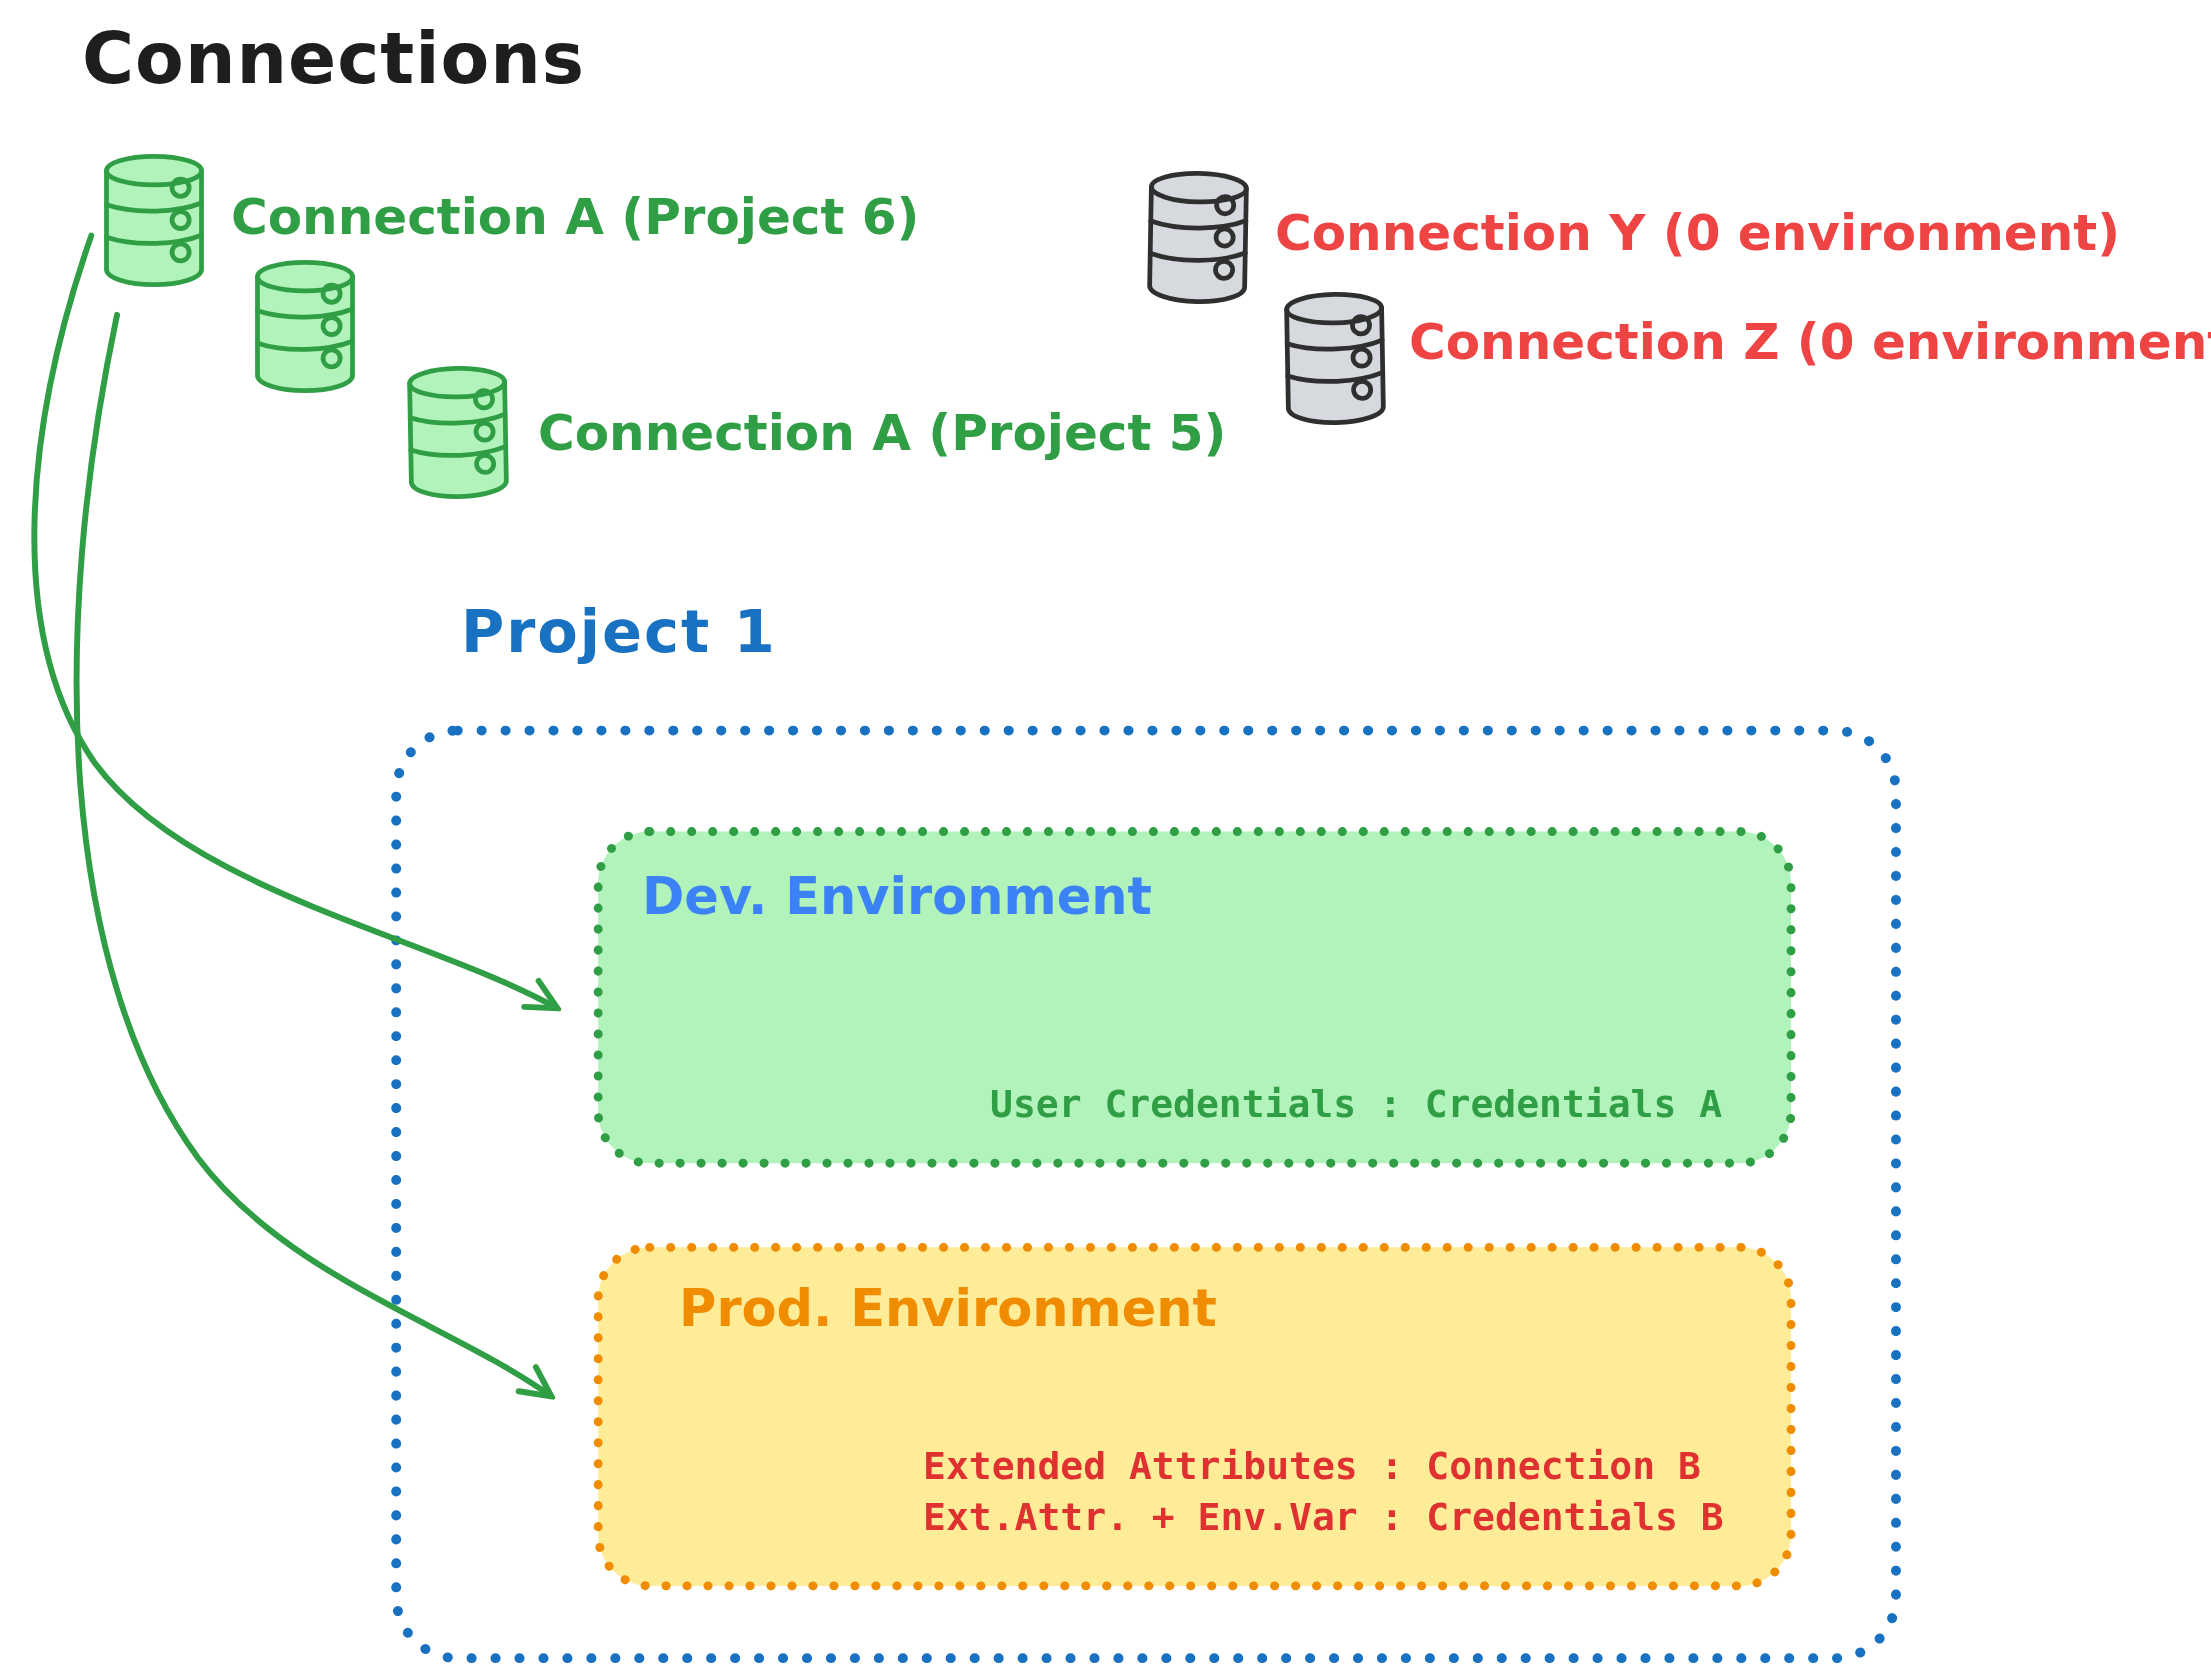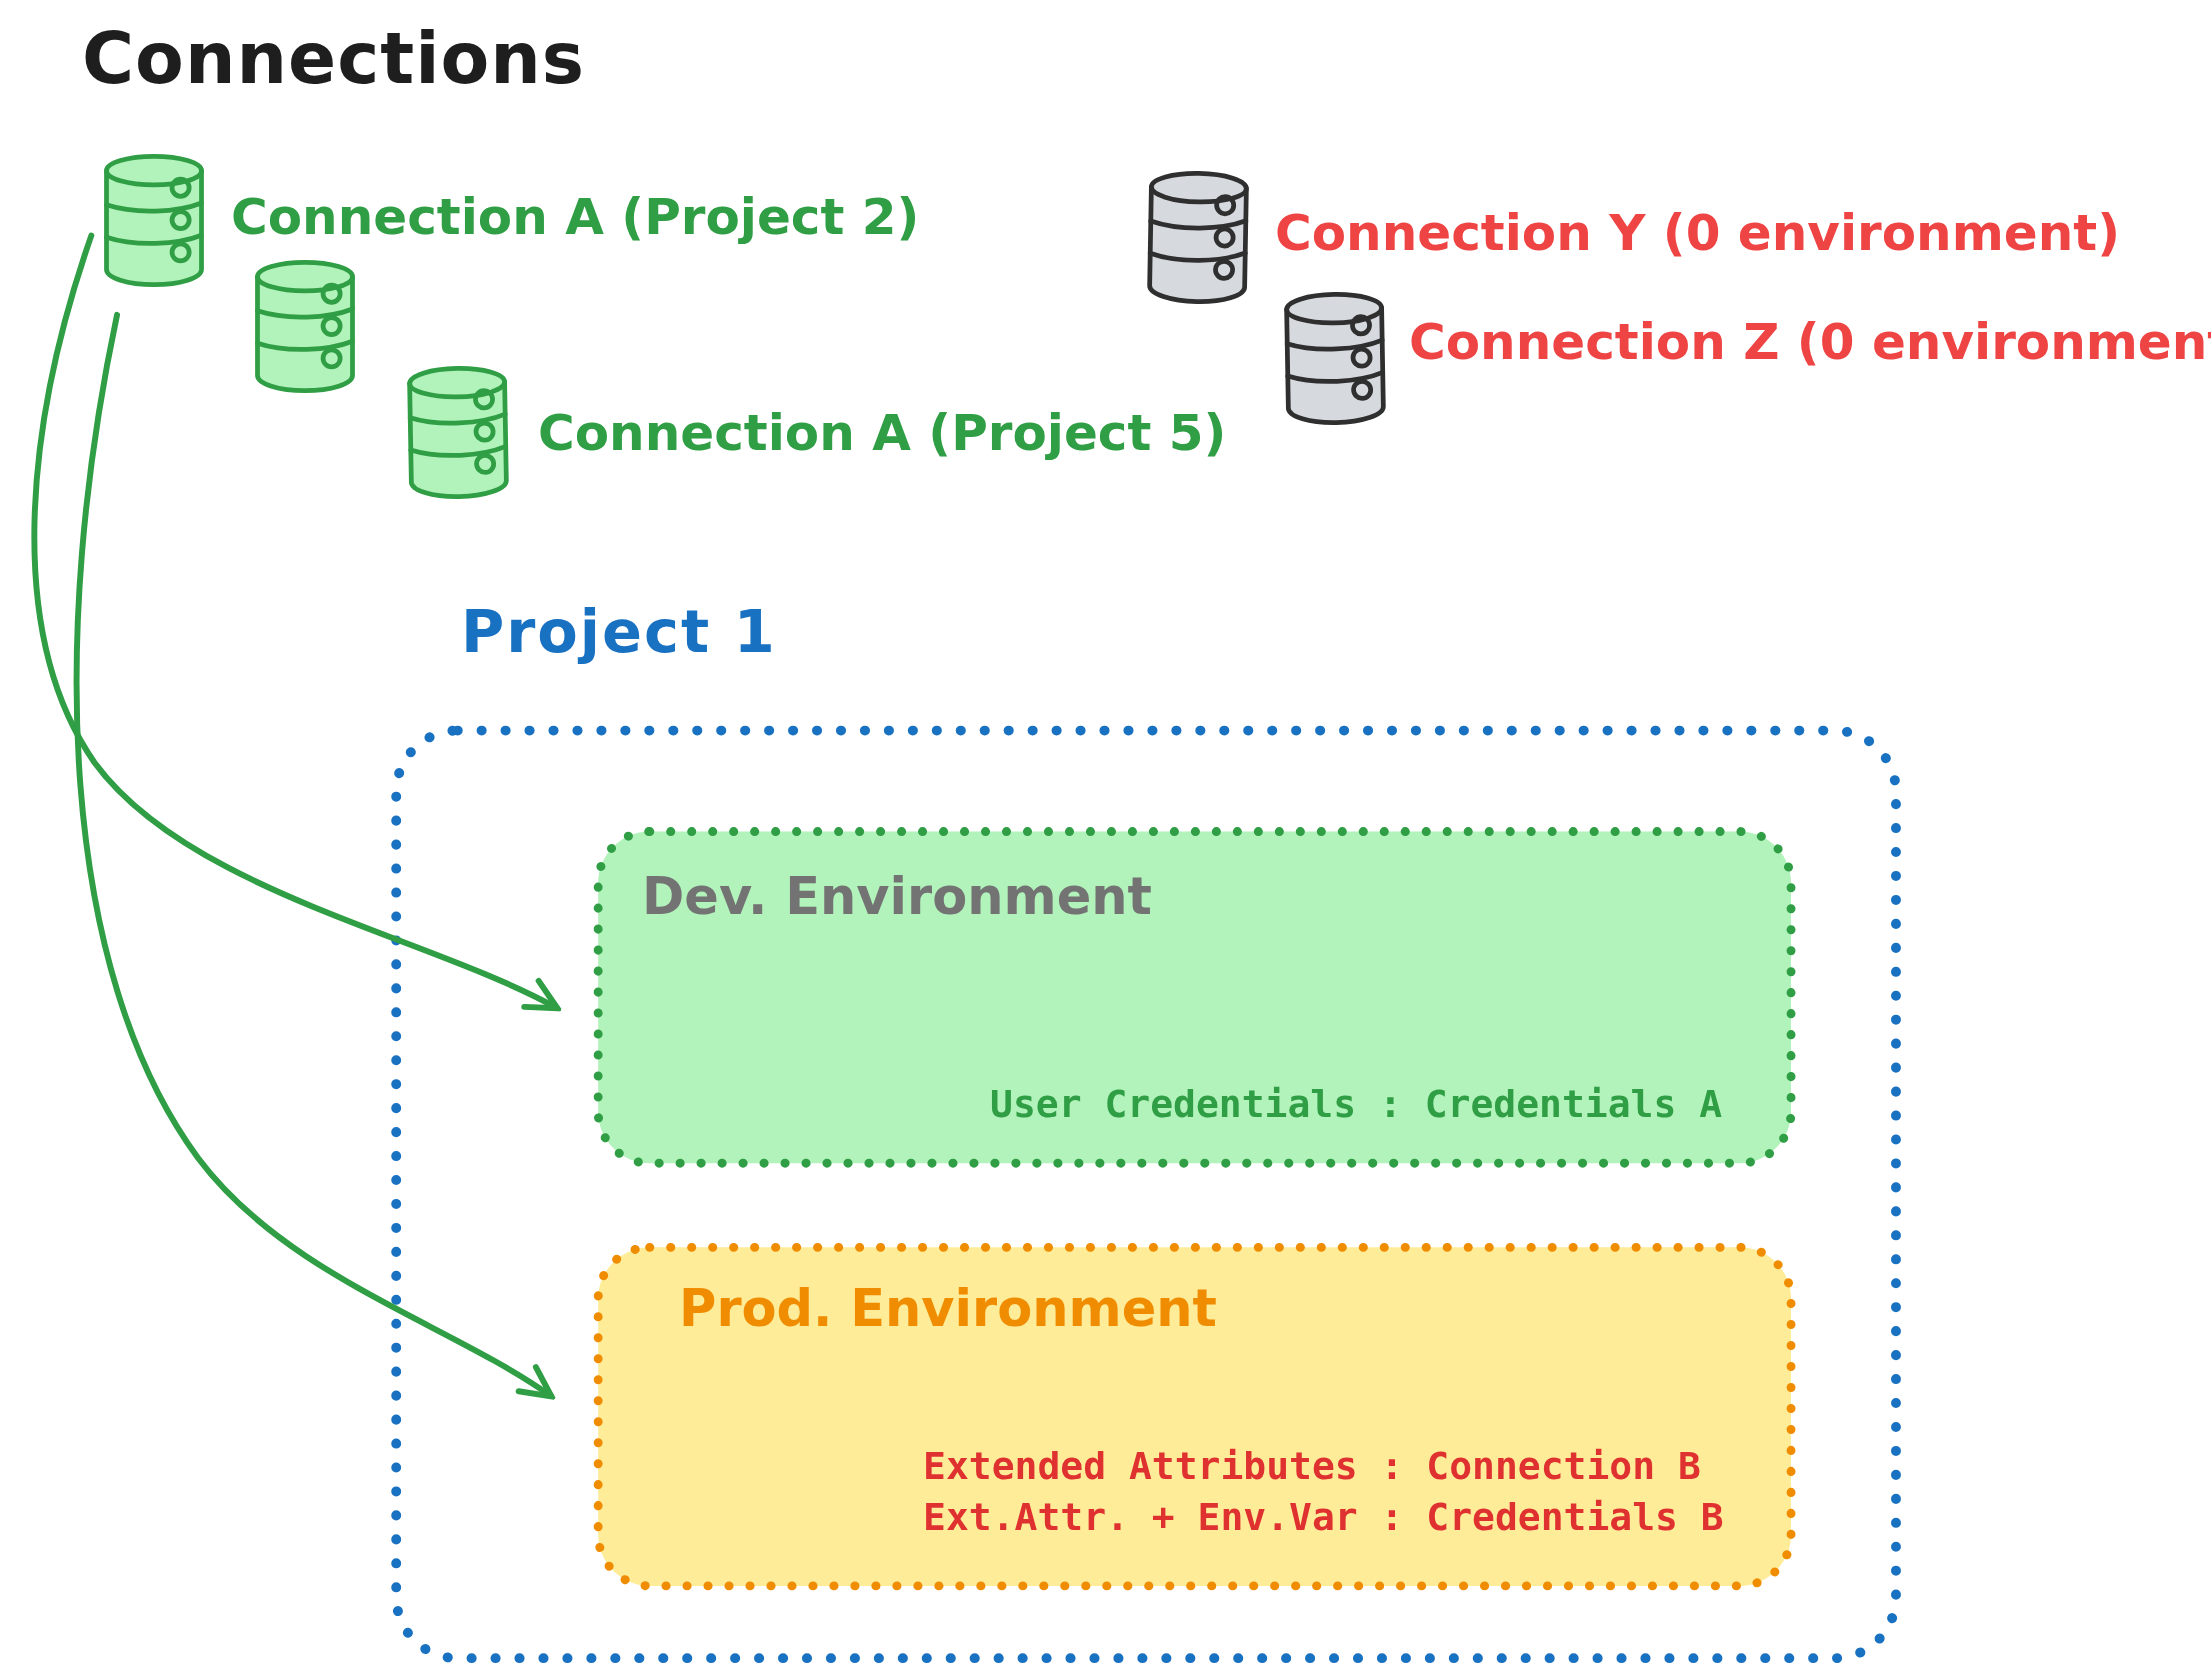--- a/index.html
+++ b/index.html
@@ -26,21 +26,21 @@
   .lbl-z{left:1409px;top:315px;}
 
   .db{width:114px;height:144px;}
   .db-1{left:97px;top:149px;}
   .db-2{left:248px;top:255px;}
   .db-3{left:401px;top:361px;transform:rotate(-1deg);}
   .db-y{left:1141px;top:166px;transform:rotate(1deg);}
   .db-z{left:1278px;top:287px;transform:rotate(-1deg);}
 
   .project-title{left:461px;top:600px;font-size:59px;color:#1971c2;letter-spacing:2px;}
-  .dev-title{left:642px;top:869px;font-size:51px;color:#737373;}
+  .dev-title{left:642px;top:869px;font-size:51px;color:#3b82f6;}
   .prod-title{left:655px;top:1281px;font-size:51px;color:#f08c00;margin-left:24px;}
 
   .cred-dev{left:990px;top:1079px;font-size:38px;color:#2f9e44;line-height:50px;}
   .cred-prod{left:923px;top:1441px;font-size:38px;color:#e03131;line-height:51px;}
 
   svg{display:block;}
 </style>
 </head>
 <body>
 
@@ -106,21 +106,21 @@
   <svg class="abs db db-z" viewBox="0 0 120 150">
     <path d="M 10 22 L 10 126 A 50 16 0 0 0 110 126 L 110 22" fill="#d6dade" stroke="#2f2f2f" stroke-width="5" stroke-linecap="round"></path>
     <ellipse cx="60" cy="22" rx="50" ry="15" fill="#d6dade" stroke="#2f2f2f" stroke-width="5"></ellipse>
     <path d="M 10 58 C 40 68 85 66 110 56" fill="none" stroke="#2f2f2f" stroke-width="5" stroke-linecap="round"></path>
     <path d="M 10 92 C 40 102 85 100 110 90" fill="none" stroke="#2f2f2f" stroke-width="5" stroke-linecap="round"></path>
     <circle cx="88" cy="40" r="9" fill="none" stroke="#2f2f2f" stroke-width="5"></circle>
     <circle cx="88" cy="74" r="9" fill="none" stroke="#2f2f2f" stroke-width="5"></circle>
     <circle cx="88" cy="108" r="9" fill="none" stroke="#2f2f2f" stroke-width="5"></circle>
   </svg>
 
-  <div class="abs hand lbl lbl-green lbl-a1">Connection A (Project 2)</div>
+  <div class="abs hand lbl lbl-green lbl-a1">Connection A (Project 6)</div>
   <div class="abs hand lbl lbl-green lbl-a3">Connection A (Project 5)</div>
   <div class="abs hand lbl lbl-dark lbl-y">Connection Y (0 environment)</div>
   <div class="abs hand lbl lbl-dark lbl-z">Connection Z (0 environment)</div>
 
   <div class="abs hand project-title">Project 1</div>
 
   <div class="abs hand dev-title">Dev. Environment</div>
   <div class="abs mono cred-dev">User Credentials : Credentials A</div>
 
   <div class="abs hand prod-title">Prod. Environment</div>

